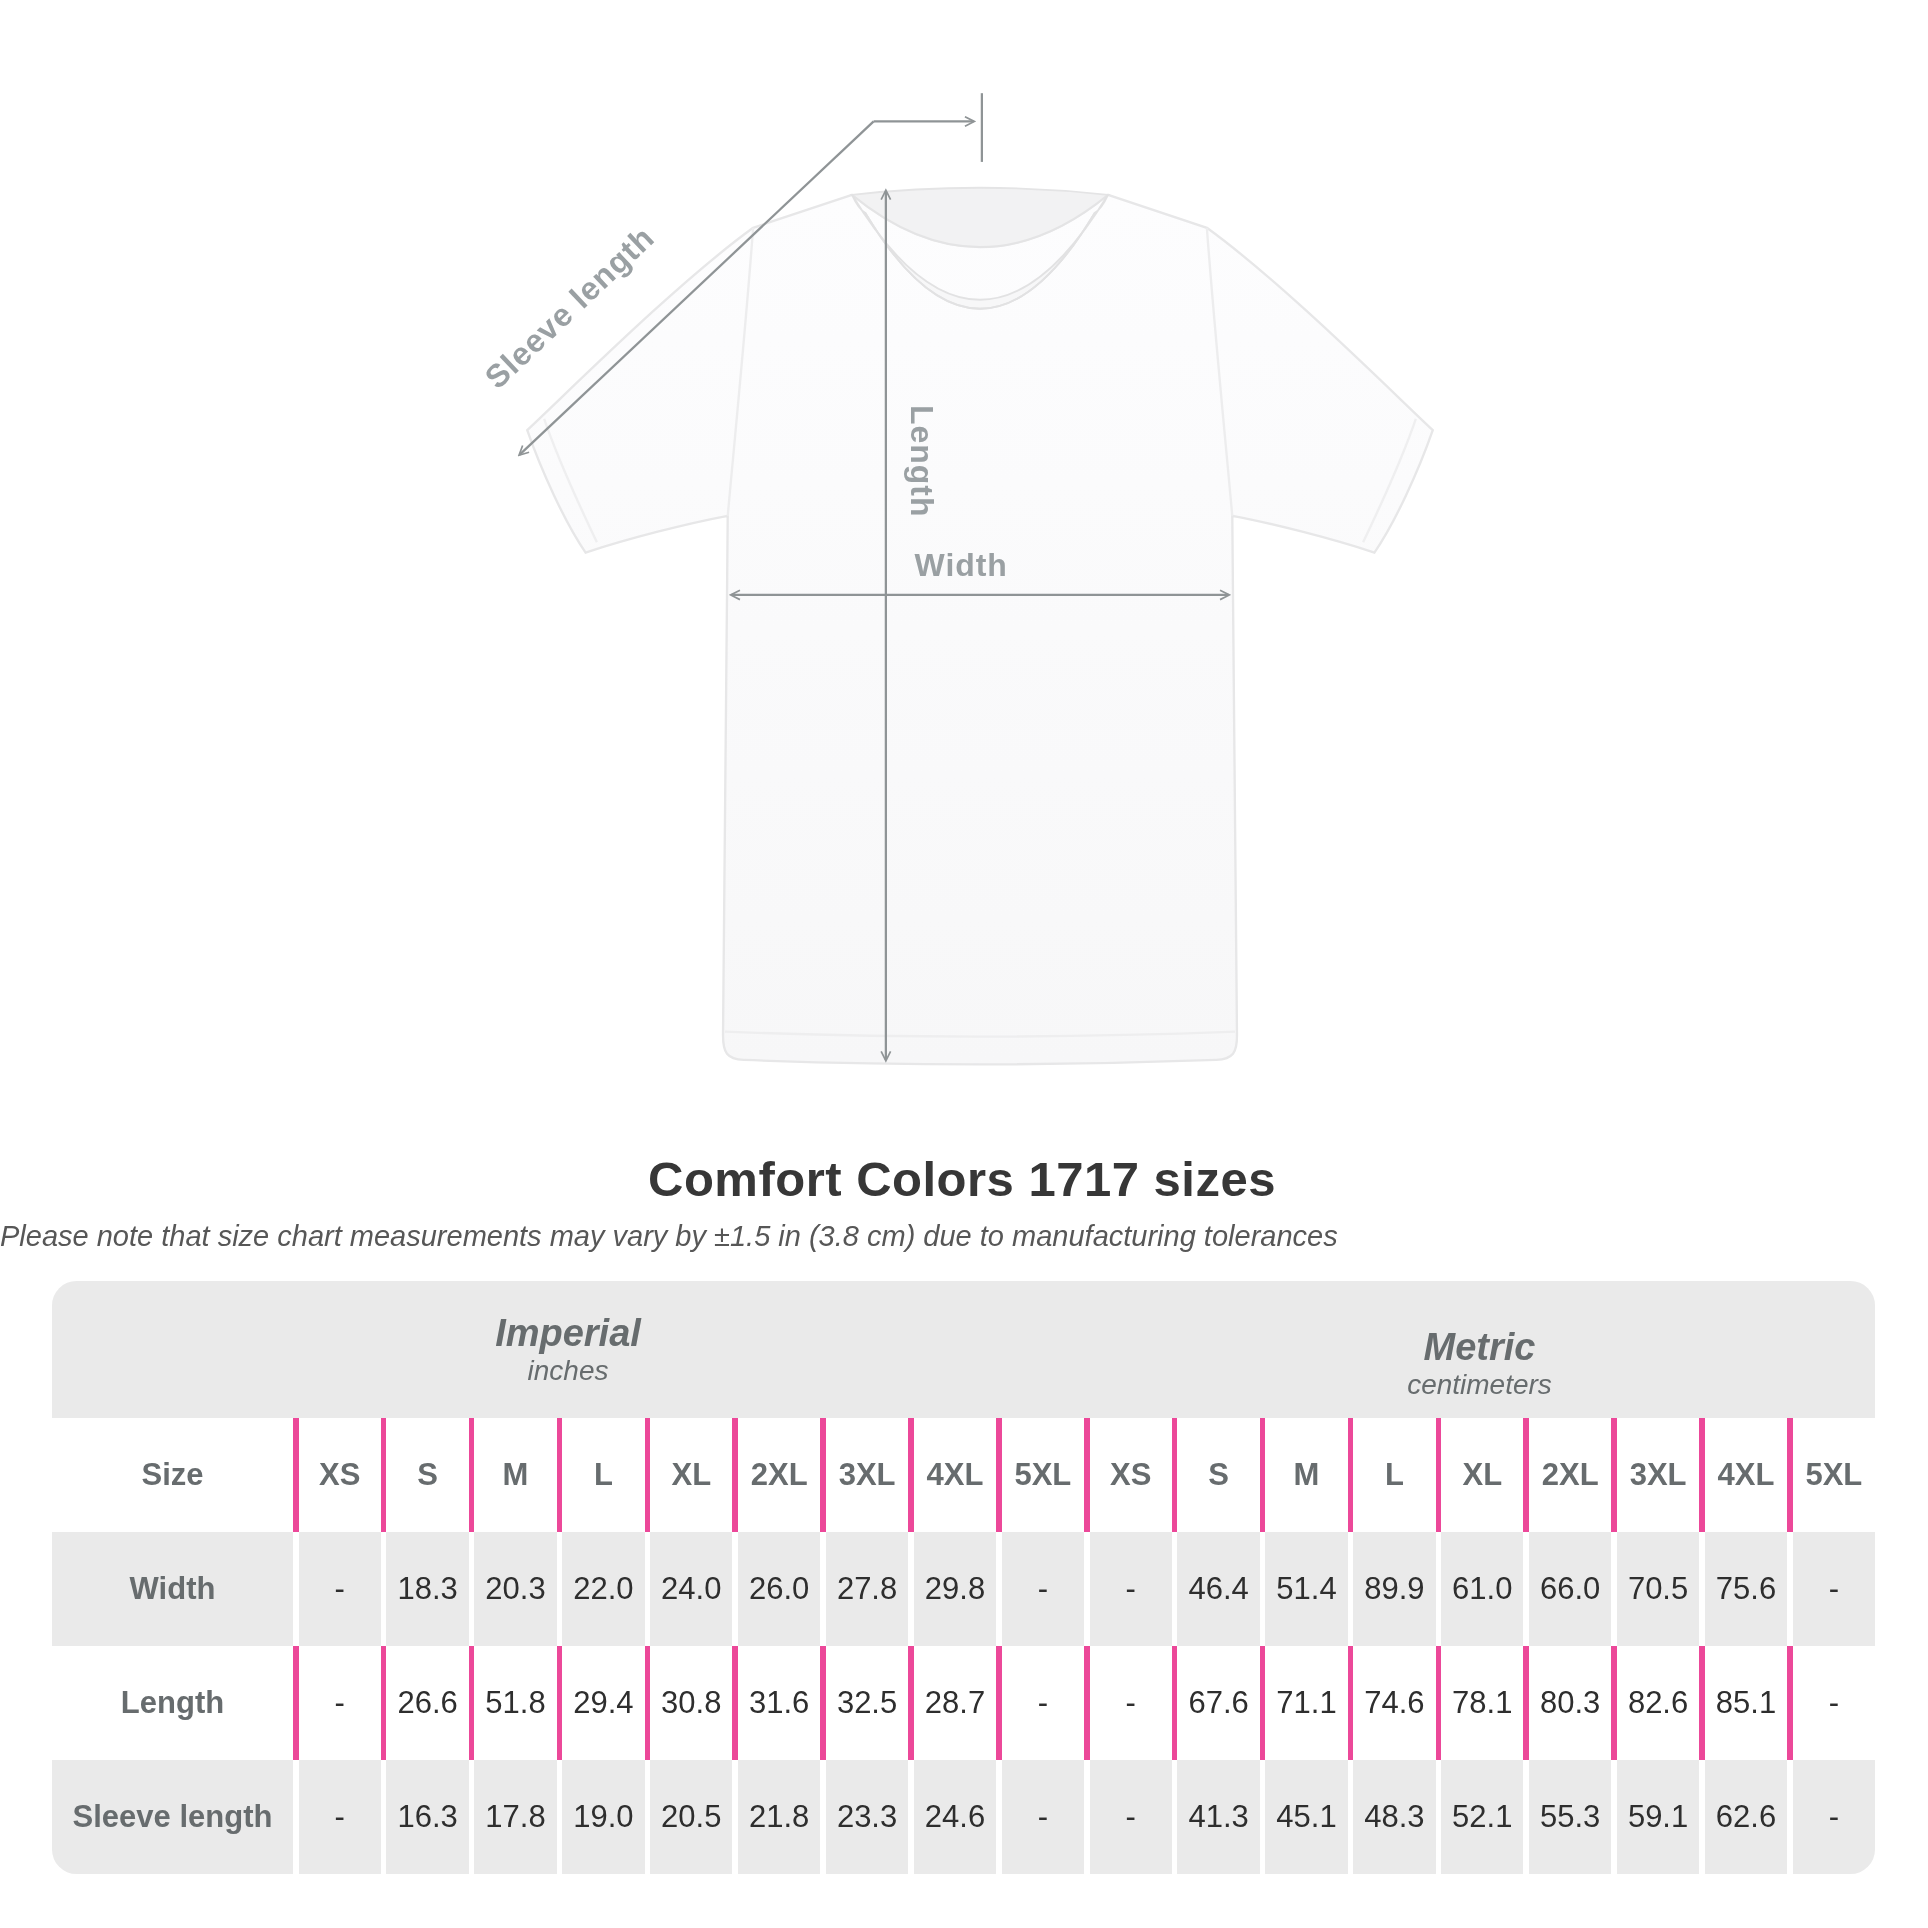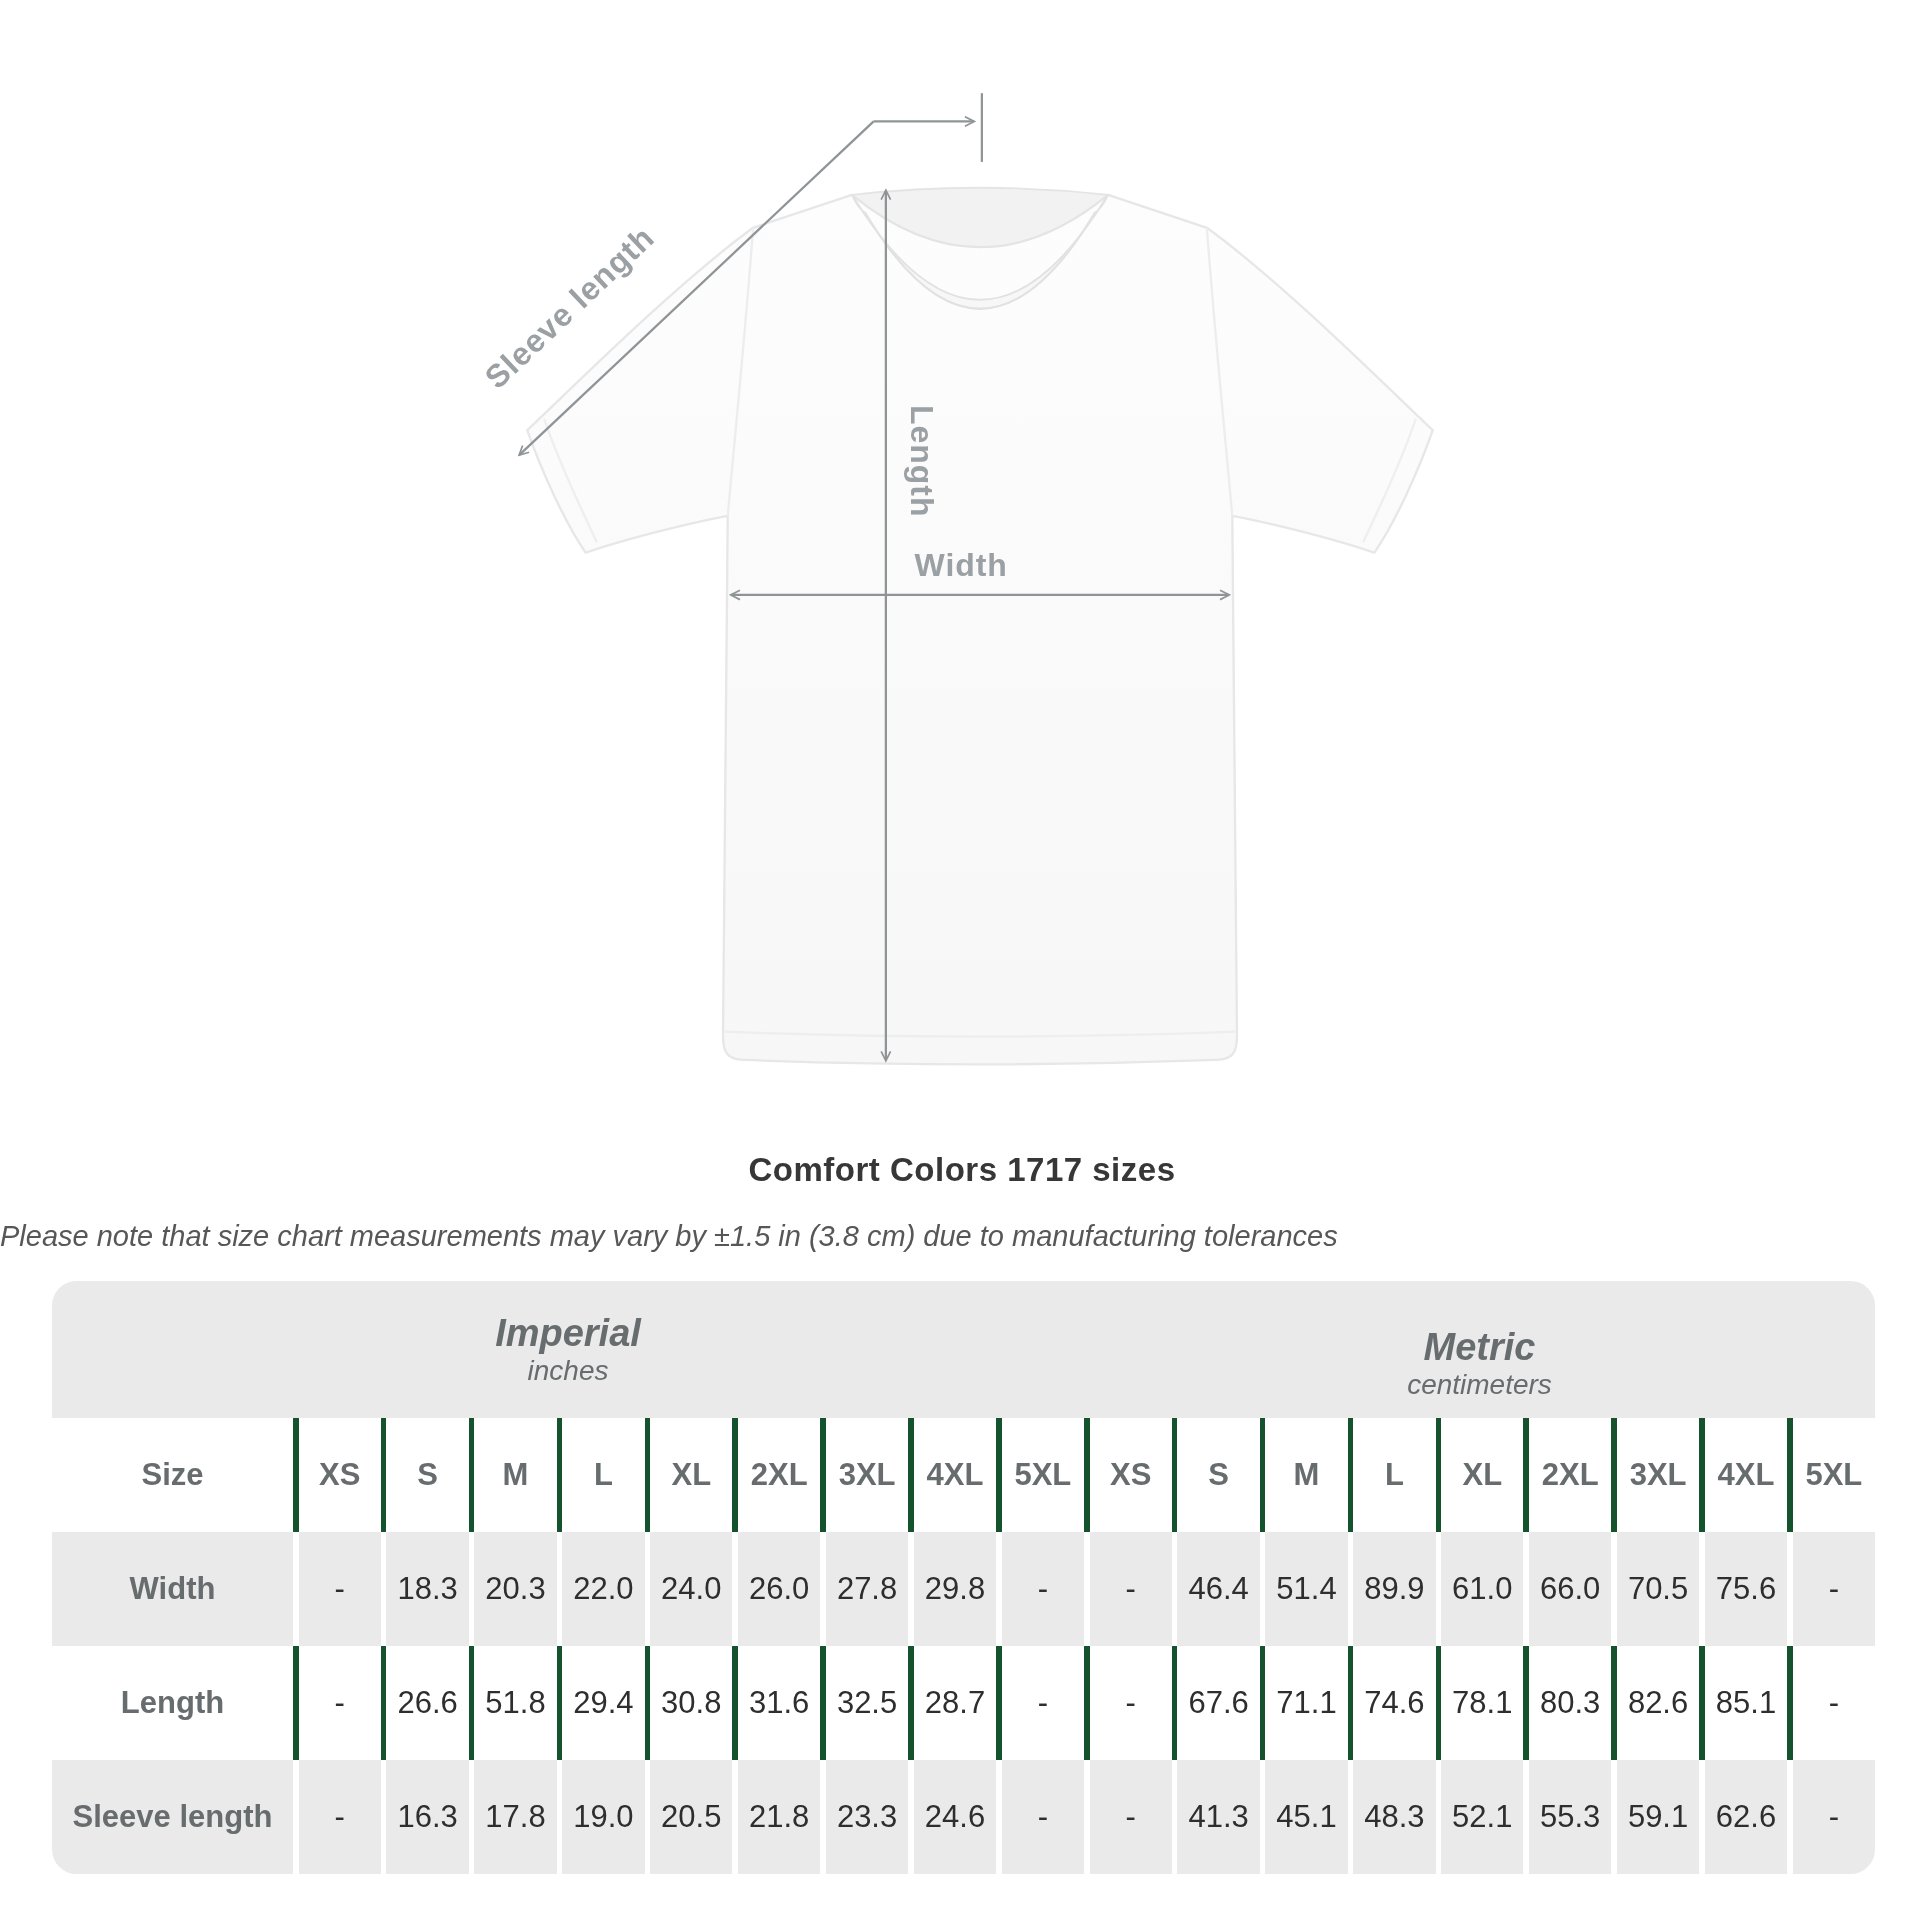--- a/index.html
+++ b/index.html
@@ -6,21 +6,21 @@
   .page{
     position:relative;width:1928px;height:1928px;background:#ffffff;
     font-family:"Liberation Sans", sans-serif;overflow:hidden;
   }
   
   .shirt-wrap{position:absolute;top:0;left:0;width:1928px;height:1139px;}
   .mlabel{fill:#9aa0a3;font-weight:bold;font-size:34px;letter-spacing:1px;}
   
   .page-title{
     position:absolute;top:1151px;left:0;width:1924px;text-align:center;
-    font-size:33px;font-weight:bold;color:#373737;letter-spacing:0.5px;
+    font-size:49px;font-weight:bold;color:#373737;letter-spacing:0.5px;
   }
   .page-subtitle{
     position:absolute;top:1220px;left:0;width:1928px;text-align:left;
     font-size:29px;font-style:italic;color:#575757;
   }
   
   .size-table{
     position:absolute;top:1281px;left:52px;width:1823px;
     border-radius:24.5px;overflow:hidden;
   }
@@ -30,21 +30,21 @@
   }
   .band-half{display:flex;flex-direction:column;align-items:center;justify-content:center;gap:0;}
   .band-half.imperial{grid-column:1/11;}
   .band-half.metric{grid-column:11/20;margin-top:27px;}
   .band-title{font-size:38px;font-weight:bold;font-style:italic;color:#676c6e;}
   .band-sub{font-size:28px;font-style:italic;color:#676c6e;}
   .trow{
     height:114px;display:grid;grid-template-columns:241px repeat(18,1fr);
     column-gap:5.6px;
   }
-  .trow.white-cells{background:#14532d;}
+  .trow.white-cells{background:#ec4899;}
   .trow.white-cells .cell{background:#ffffff;}
   .trow.gray-cells{background:#ffffff;}
   .trow.gray-cells .cell{background:#eaeaea;}
   .cell{
     display:flex;align-items:center;justify-content:center;
     font-size:31px;color:#2e2e2e;height:100%;
   }
   .cell.head{font-weight:bold;color:#676c6e;}
   .cell.rowlabel{font-weight:bold;color:#676c6e;}
 </style>

